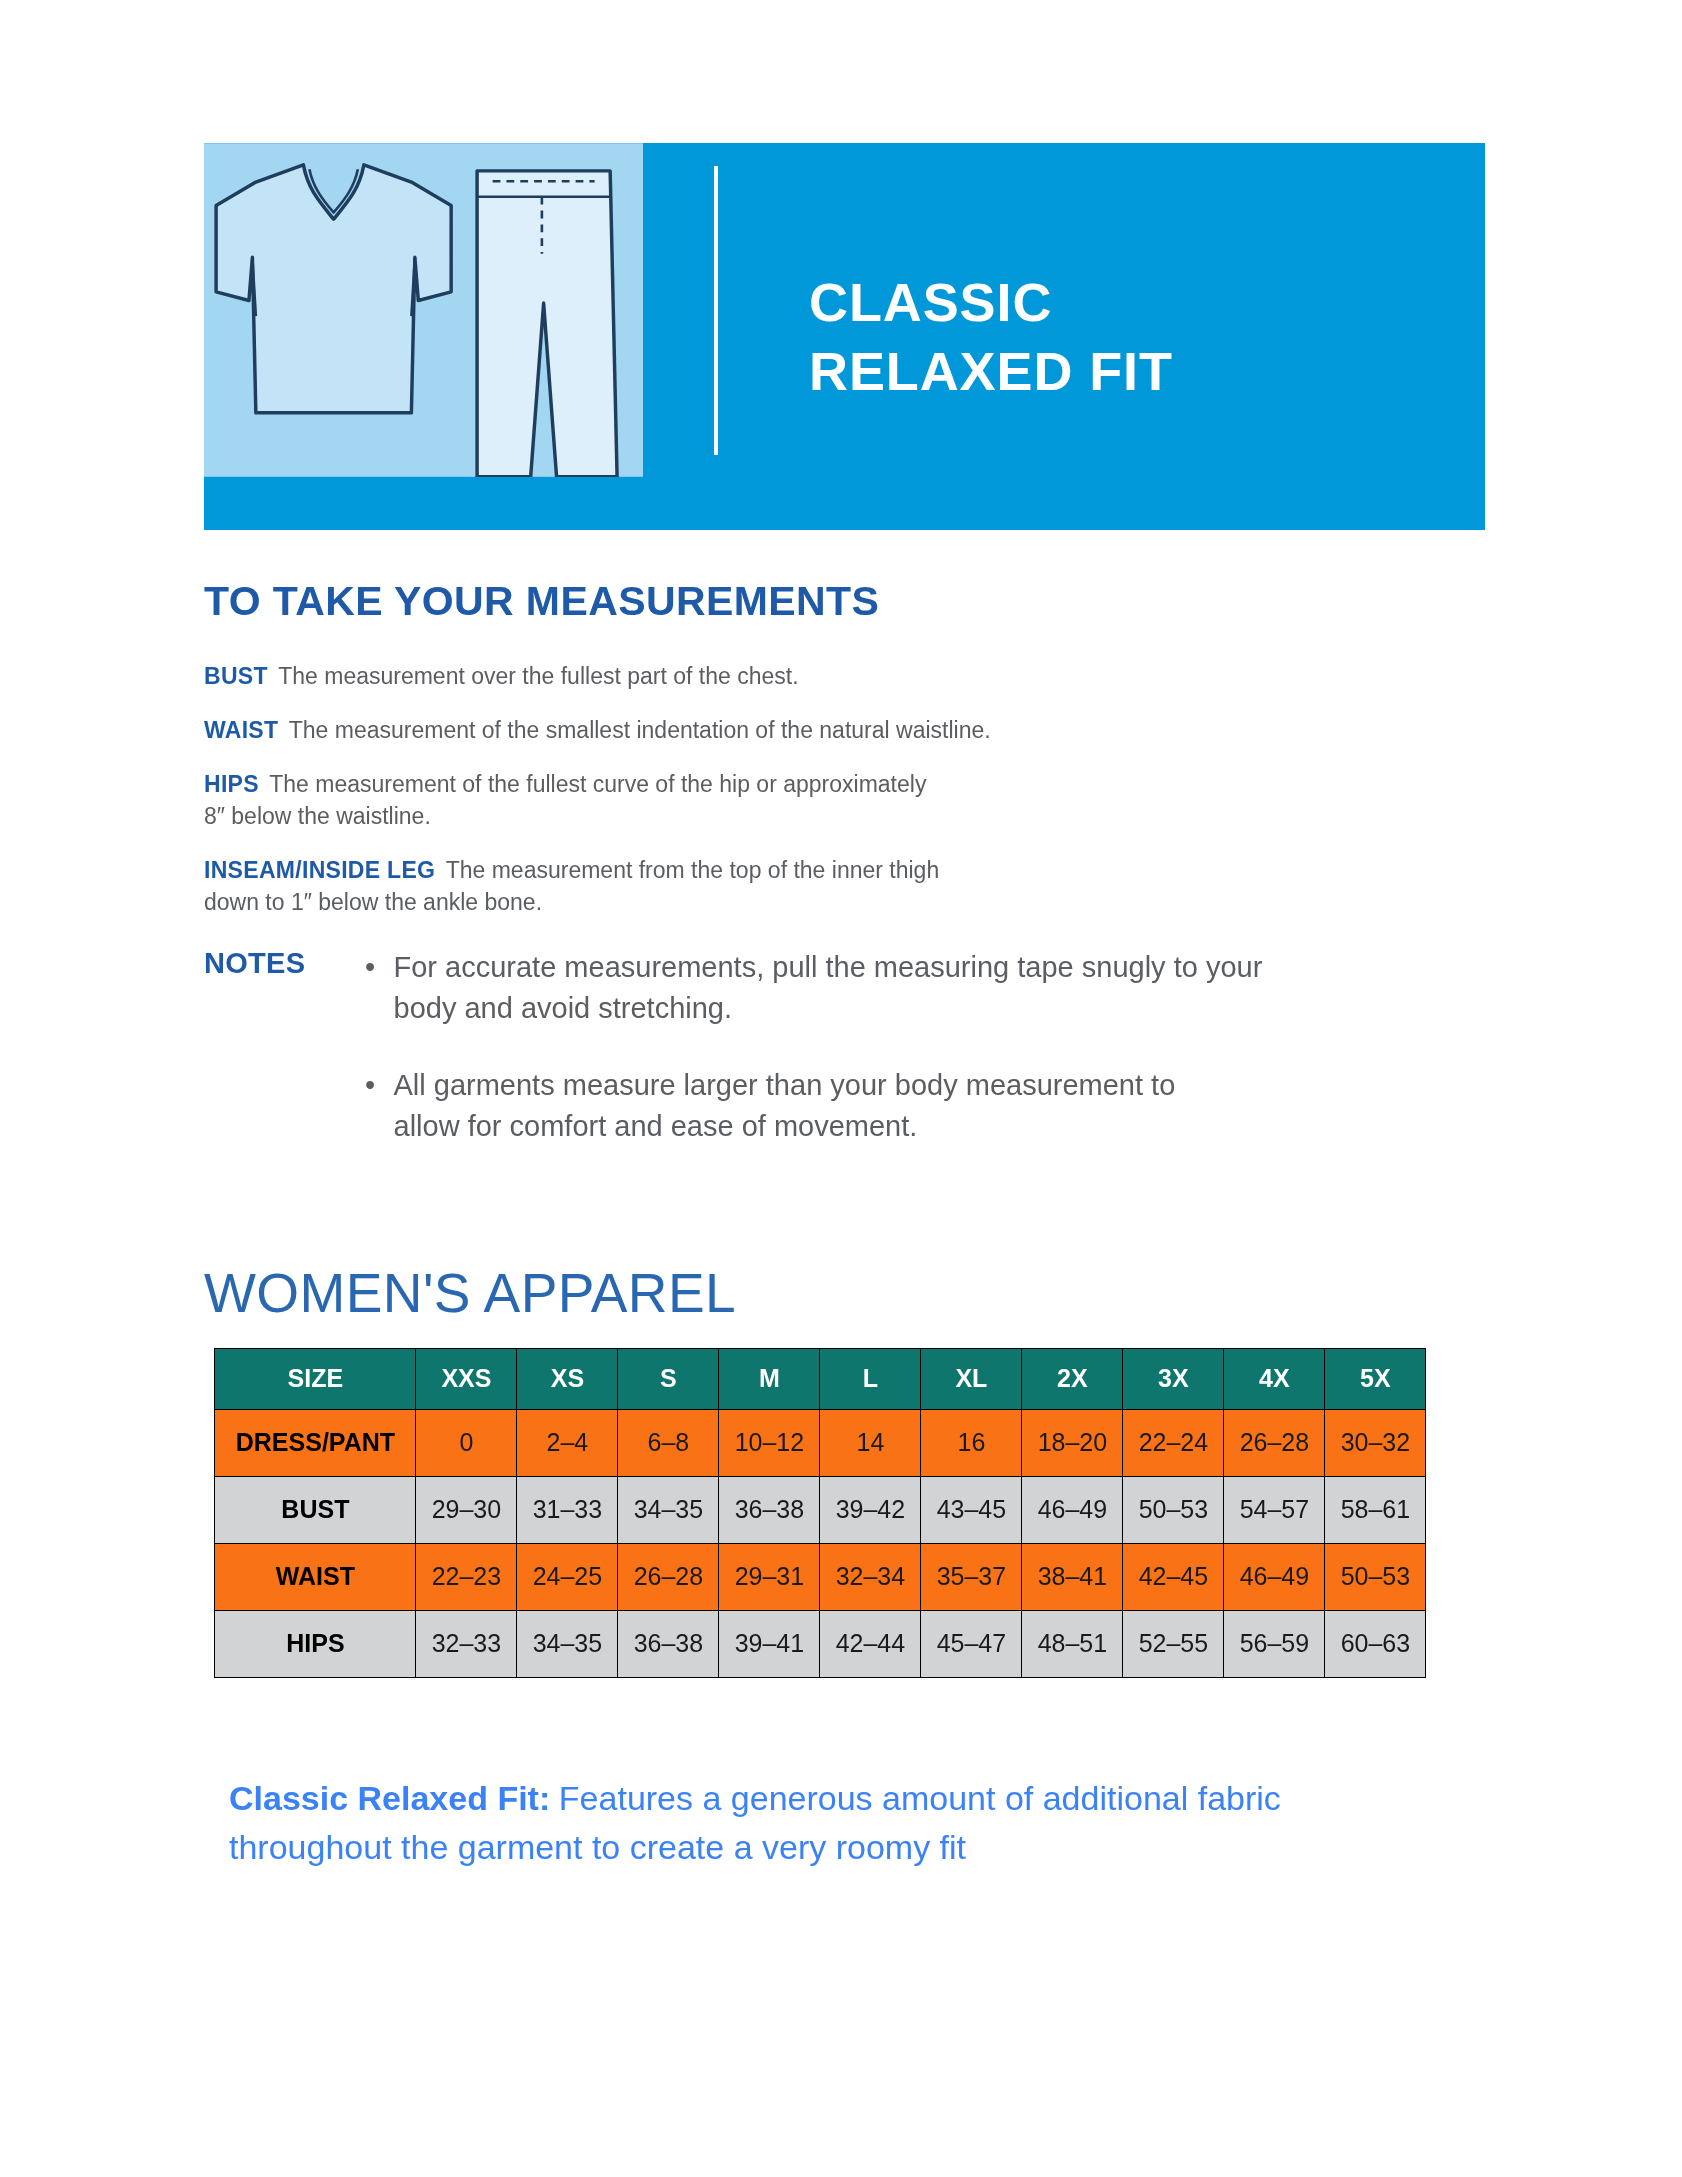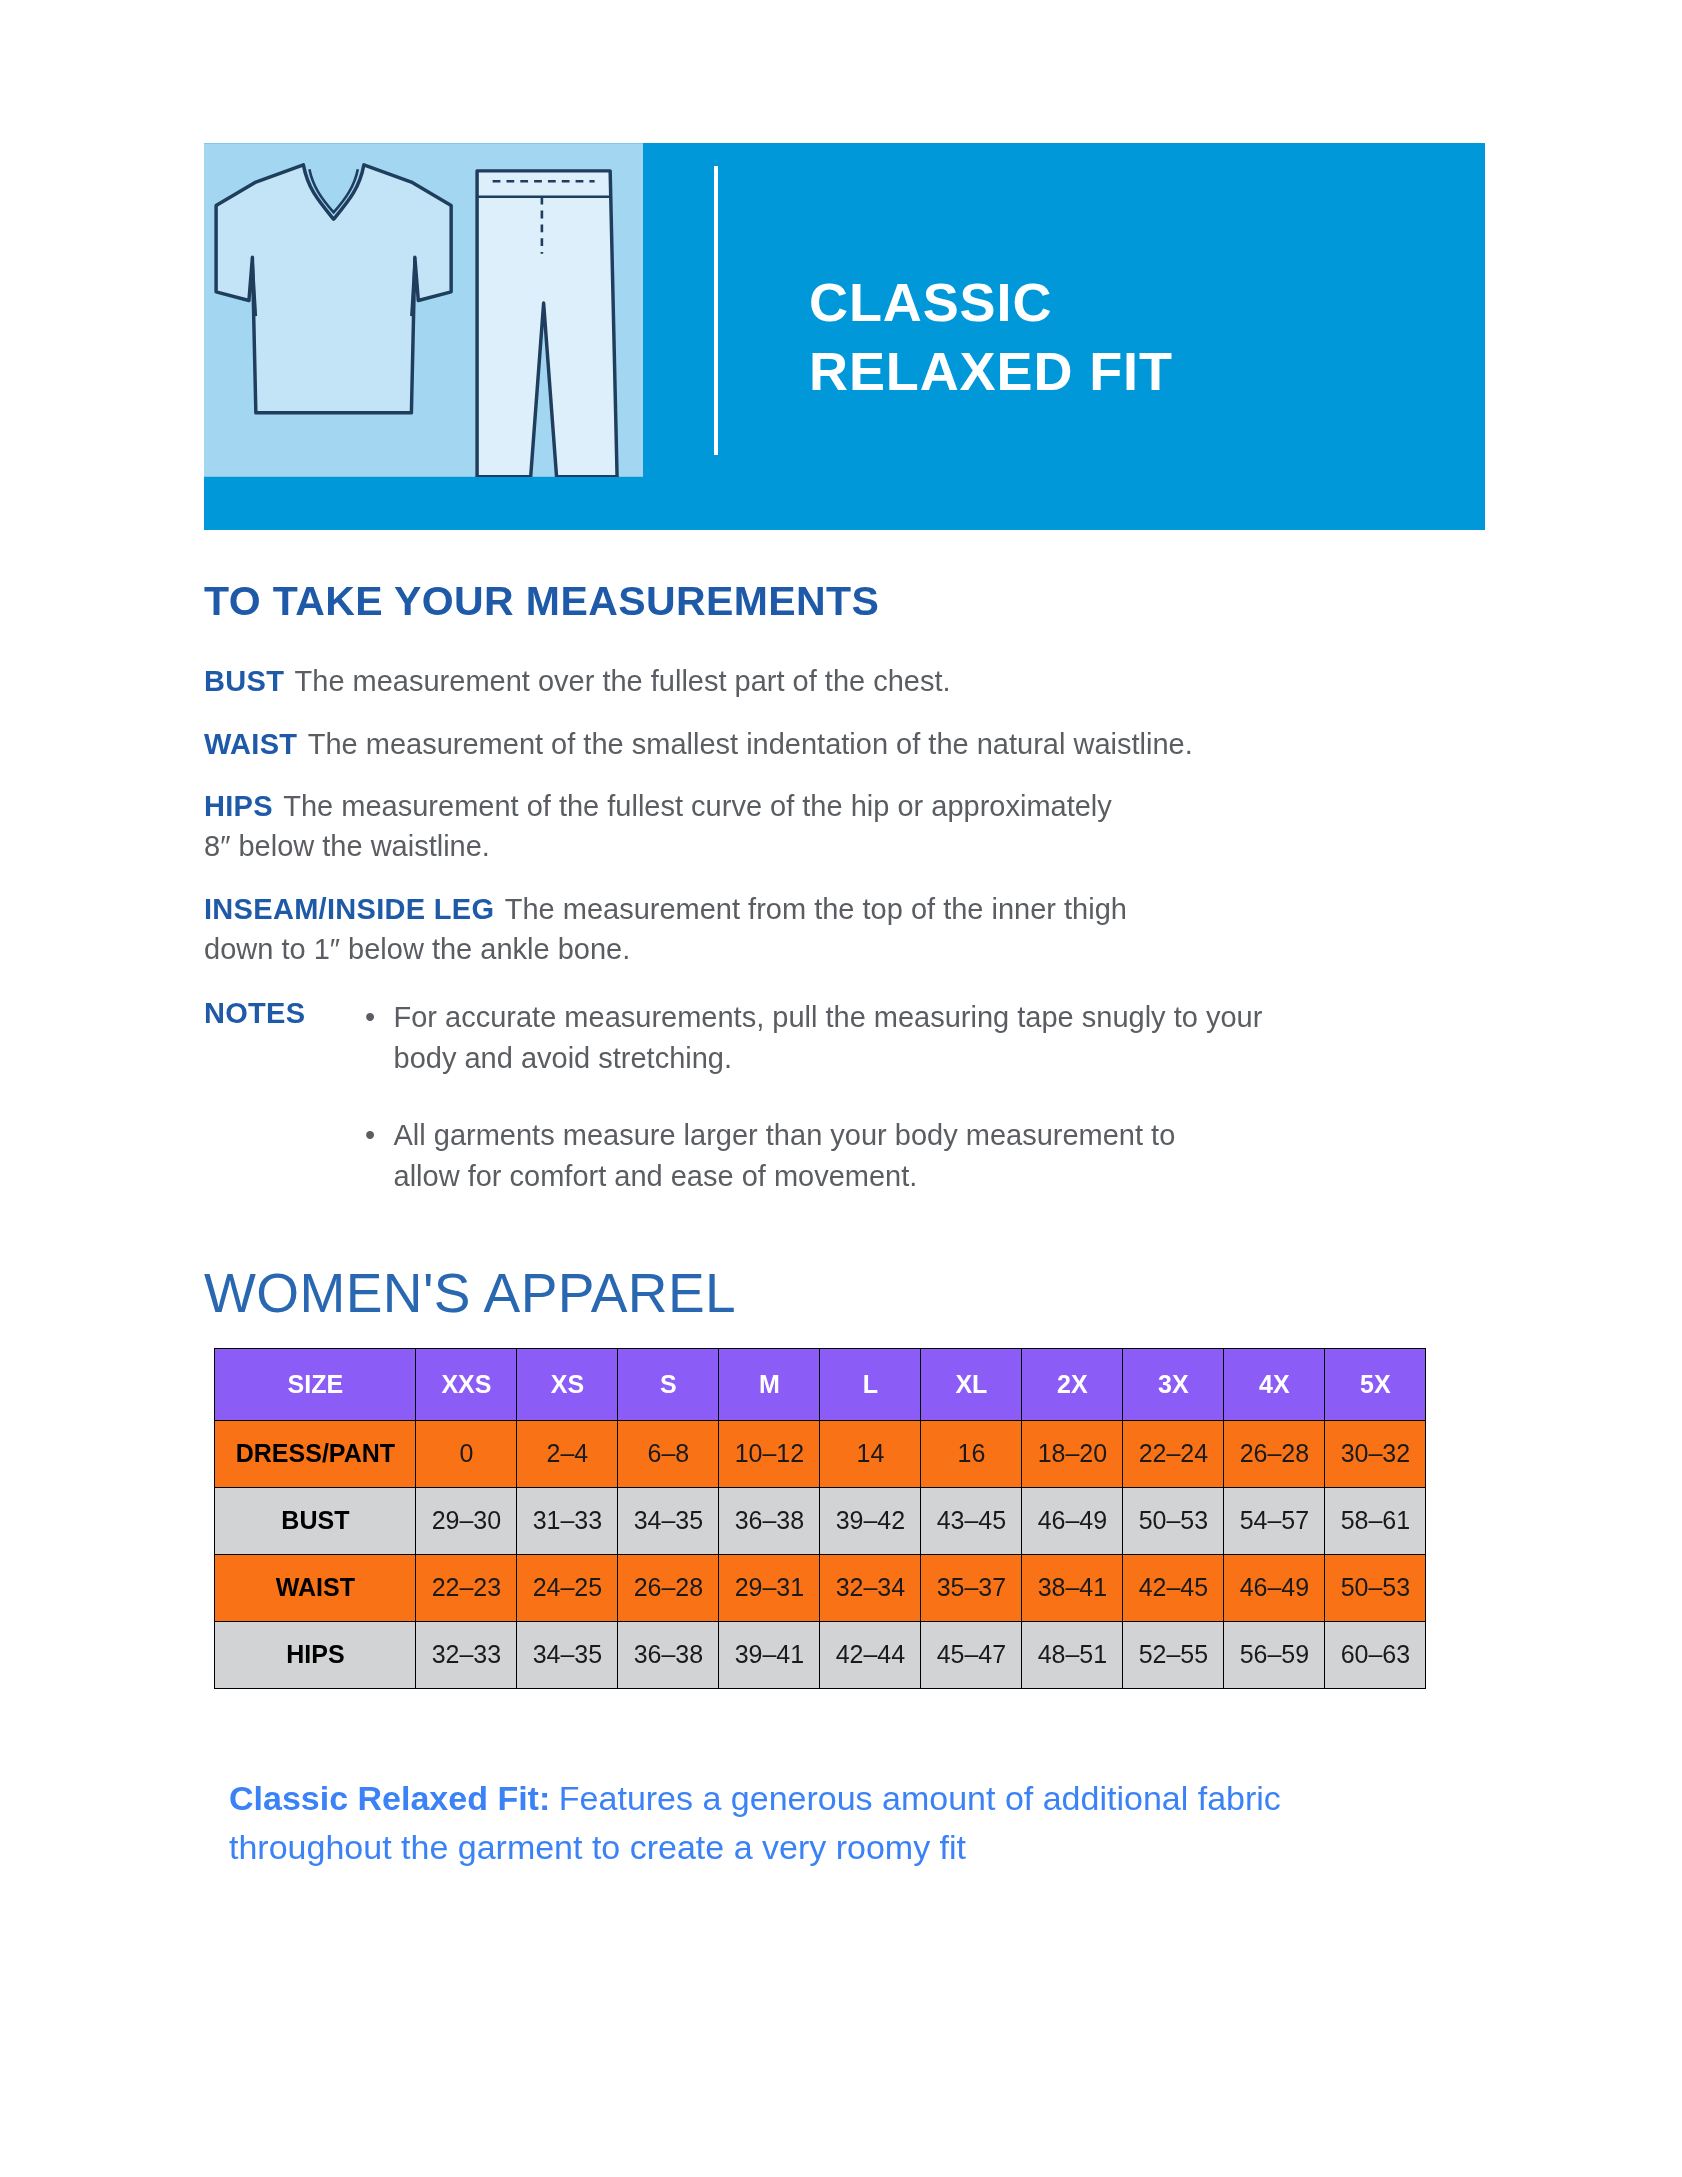--- a/index.html
+++ b/index.html
@@ -23,21 +23,21 @@
     position: absolute; left: 605px; top: 50%; transform: translateY(-50%);
     color: #ffffff; font-weight: bold; font-size: 54px; line-height: 1.28; letter-spacing: 0.9px;
   }
 
   
   .measure-section { position: absolute; left: 204px; top: 578px; width: 1297px; }
   .measure-heading {
     margin: 0 0 36px 0;
     font-size: 41px; font-weight: bold; color: #1E5AA8; letter-spacing: 0.4px;
   }
-  .m-item { margin-bottom: 22.5px; font-size: 29px; color: #5A5D61; line-height: 1.38; }
+  .m-item { margin-bottom: 22.5px; font-size: 23px; color: #5A5D61; line-height: 1.38; }
   .m-label { color: #1E5AA8; font-weight: bold; margin-right: 10.4px; letter-spacing: 0.3px; }
   .m-text { white-space: pre-line; }
 
   .notes { display: flex; margin-top: 28px; }
   .notes-label {
     width: 161px; flex: 0 0 161px;
     color: #1E5AA8; font-weight: bold; font-size: 29px; letter-spacing: 0.3px;
   }
   .bullets { max-width: 1020px; }
   .bullet {
@@ -50,22 +50,22 @@
   .apparel { position: absolute; left: 204px; top: 1261px; width: 1297px; }
   .apparel-heading {
     margin: 0 0 22.5px 0;
     font-size: 55px; font-weight: 400; color: #2A67B1; letter-spacing: 0.4px;
   }
   table.size-table { border-collapse: collapse; margin-left: 10.4px; table-layout: fixed; }
   .size-table th, .size-table td {
     border: 1.7px solid #000000; text-align: center; vertical-align: middle; padding: 0 3.5px;
   }
   .size-table thead th {
-    background: #8b5cf6; color: #ffffff;
-    font-size: 25px; font-weight: bold; height: 72px;
+    background: #0f766e; color: #ffffff;
+    font-size: 25px; font-weight: bold; height: 61px;
   }
   .size-table thead th:first-child { width: 201px; }
   .size-table thead th:not(:first-child) { width: 101px; }
   .size-table tbody th { font-weight: bold; color: #000000; font-size: 25px; }
   .size-table tbody td { font-size: 25px; color: #1a1a1a; }
   .size-table tbody tr { height: 67px; background: #f97316; }
   .size-table tbody tr.shaded { background: #D1D3D4; }
 
   
   .footer { position: absolute; left: 229px; top: 1774px; width: 1349px; }

